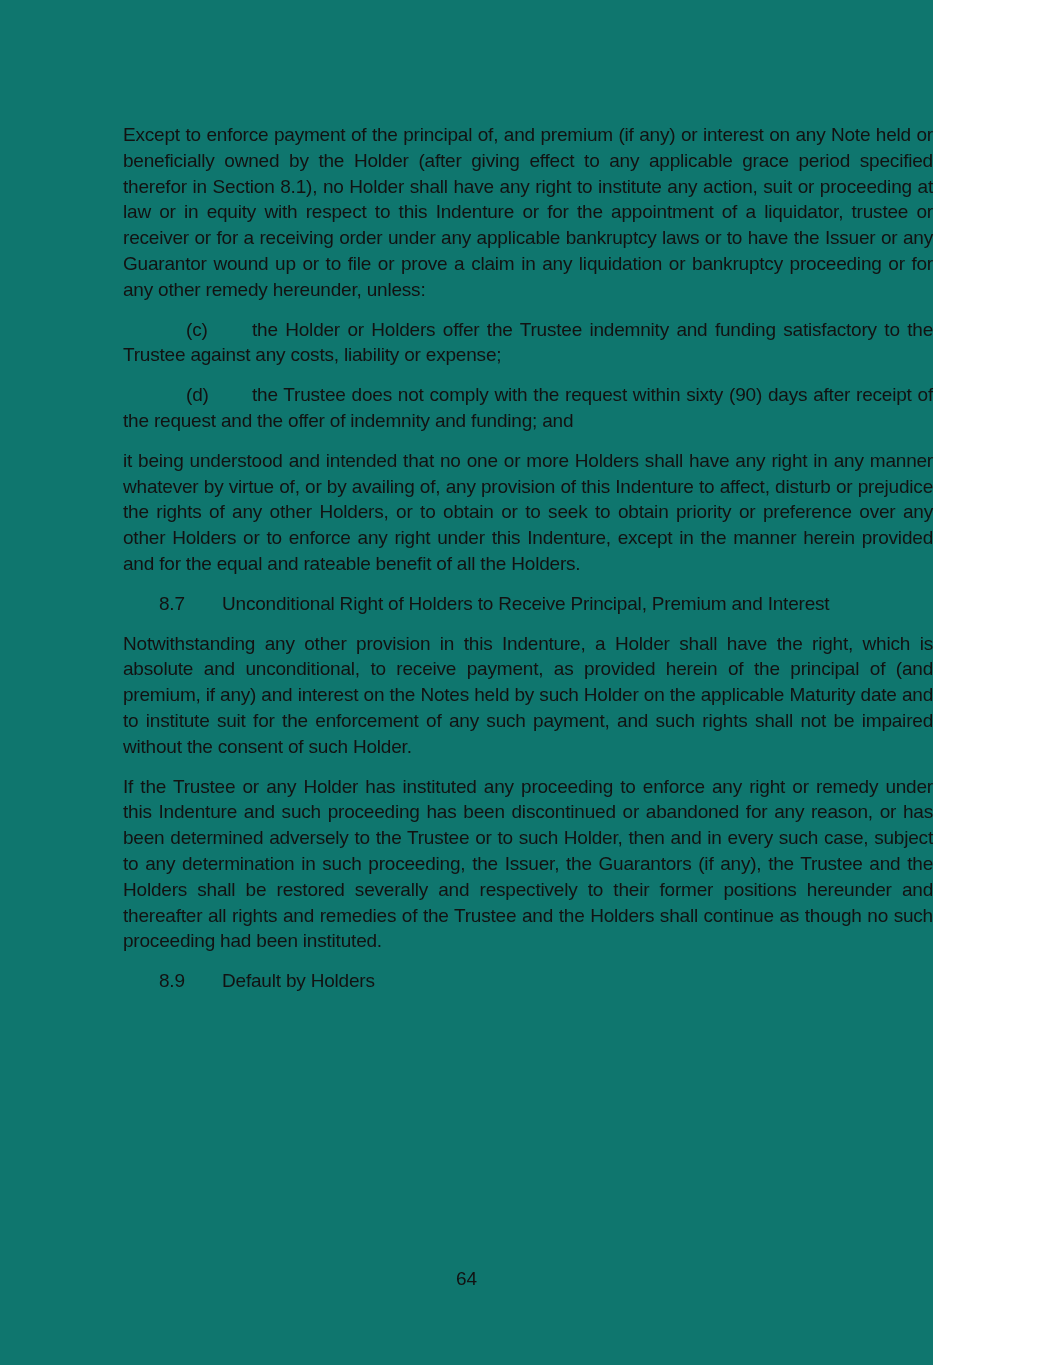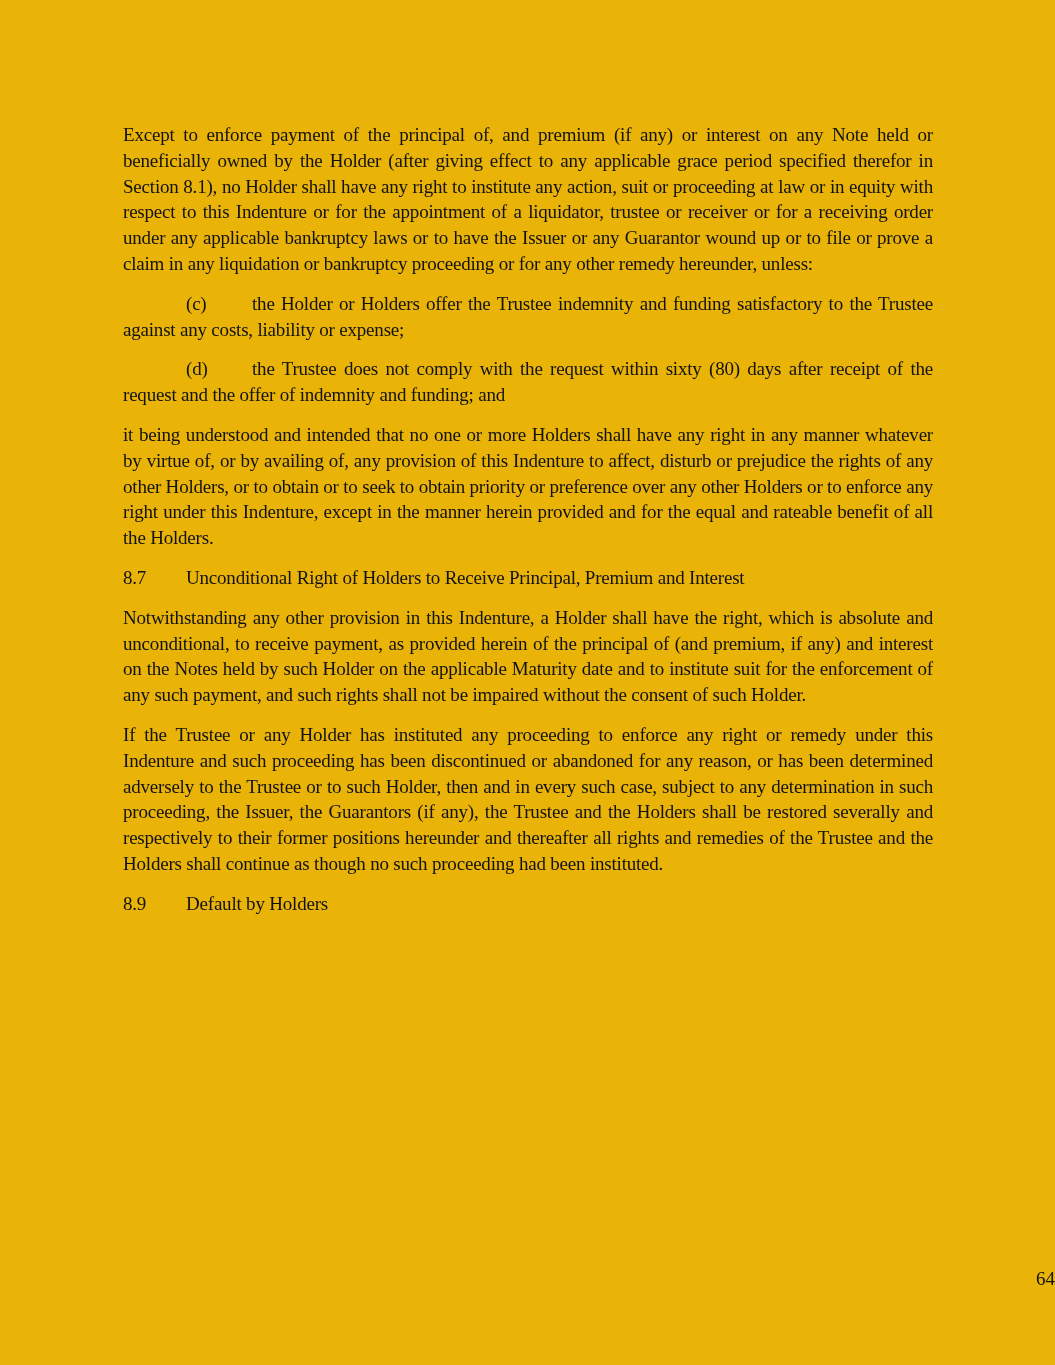--- a/index.html
+++ b/index.html
@@ -2,24 +2,24 @@
 <html><head>
 <meta charset="utf-8">
 <style>
   html, body {
     margin: 0;
     padding: 0;
     background: #ffffff;
   }
   .page {
     position: relative;
-    width: 1055px;
+    width: 933px;
     height: 1365px;
-    background: #eab308;
-    font-family: Liberation Serif, serif;
+    background: #0f766e;
+    font-family: Liberation Sans, sans-serif;
     color: #121212;
     overflow: hidden;
   }
   .content {
     position: absolute;
     left: 123px;
     top: 122px;
     width: 810px;
     font-size: 19px;
     line-height: 25.8px;
@@ -39,44 +39,45 @@
     text-indent: 0;
   }
   
   .section-heading {
     text-align: left !important;
     margin: 0 0 14px 0;
   }
   .section-heading .snum {
     display: inline-block;
     width: 63px;
+    margin-left: 36px;
   }
   .page-number {
     position: absolute;
     top: 1266px;
     left: 0;
     width: 100%;
-    text-align: right;
+    text-align: center;
     font-size: 19px;
     line-height: 25.8px;
   }
 </style>
 </head>
 <body>
 
 <div class="page">
   <div class="content">
 
     <p>Except to enforce payment of the principal of, and premium (if any) or interest on any Note held or beneficially owned by the Holder (after giving effect to any applicable grace period specified therefor in Section 8.1), no Holder shall have any right to institute any action, suit or proceeding at law or in equity with respect to this Indenture or for the appointment of a liquidator, trustee or receiver or for a receiving order under any applicable bankruptcy laws or to have the Issuer or any Guarantor wound up or to file or prove a claim in any liquidation or bankruptcy proceeding or for any other remedy hereunder, unless:</p>
 
 
 
     <p class="clause"><span class="clabel">(c)</span><span>the Holder or Holders offer the Trustee indemnity and funding satisfactory to the Trustee against any costs, liability or expense;</span></p>
 
-    <p class="clause"><span class="clabel">(d)</span><span>the Trustee does not comply with the request within sixty (80) days after receipt of the request and the offer of indemnity and funding; and</span></p>
+    <p class="clause"><span class="clabel">(d)</span><span>the Trustee does not comply with the request within sixty (90) days after receipt of the request and the offer of indemnity and funding; and</span></p>
 
 
     <p>it being understood and intended that no one or more Holders shall have any right in any manner whatever by virtue of, or by availing of, any provision of this Indenture to affect, disturb or prejudice the rights of any other Holders, or to obtain or to seek to obtain priority or preference over any other Holders or to enforce any right under this Indenture, except in the manner herein provided and for the equal and rateable benefit of all the Holders.</p>
 
     <p class="section-heading"><span class="snum">8.7</span><span>Unconditional Right of Holders to Receive Principal, Premium and Interest</span></p>
 
     <p>Notwithstanding any other provision in this Indenture, a Holder shall have the right, which is absolute and unconditional, to receive payment, as provided herein of the principal of (and premium, if any) and interest on the Notes held by such Holder on the applicable Maturity date and to institute suit for the enforcement of any such payment, and such rights shall not be impaired without the consent of such Holder.</p>
 
 
     <p>If the Trustee or any Holder has instituted any proceeding to enforce any right or remedy under this Indenture and such proceeding has been discontinued or abandoned for any reason, or has been determined adversely to the Trustee or to such Holder, then and in every such case, subject to any determination in such proceeding, the Issuer, the Guarantors (if any), the Trustee and the Holders shall be restored severally and respectively to their former positions hereunder and thereafter all rights and remedies of the Trustee and the Holders shall continue as though no such proceeding had been instituted.</p>

